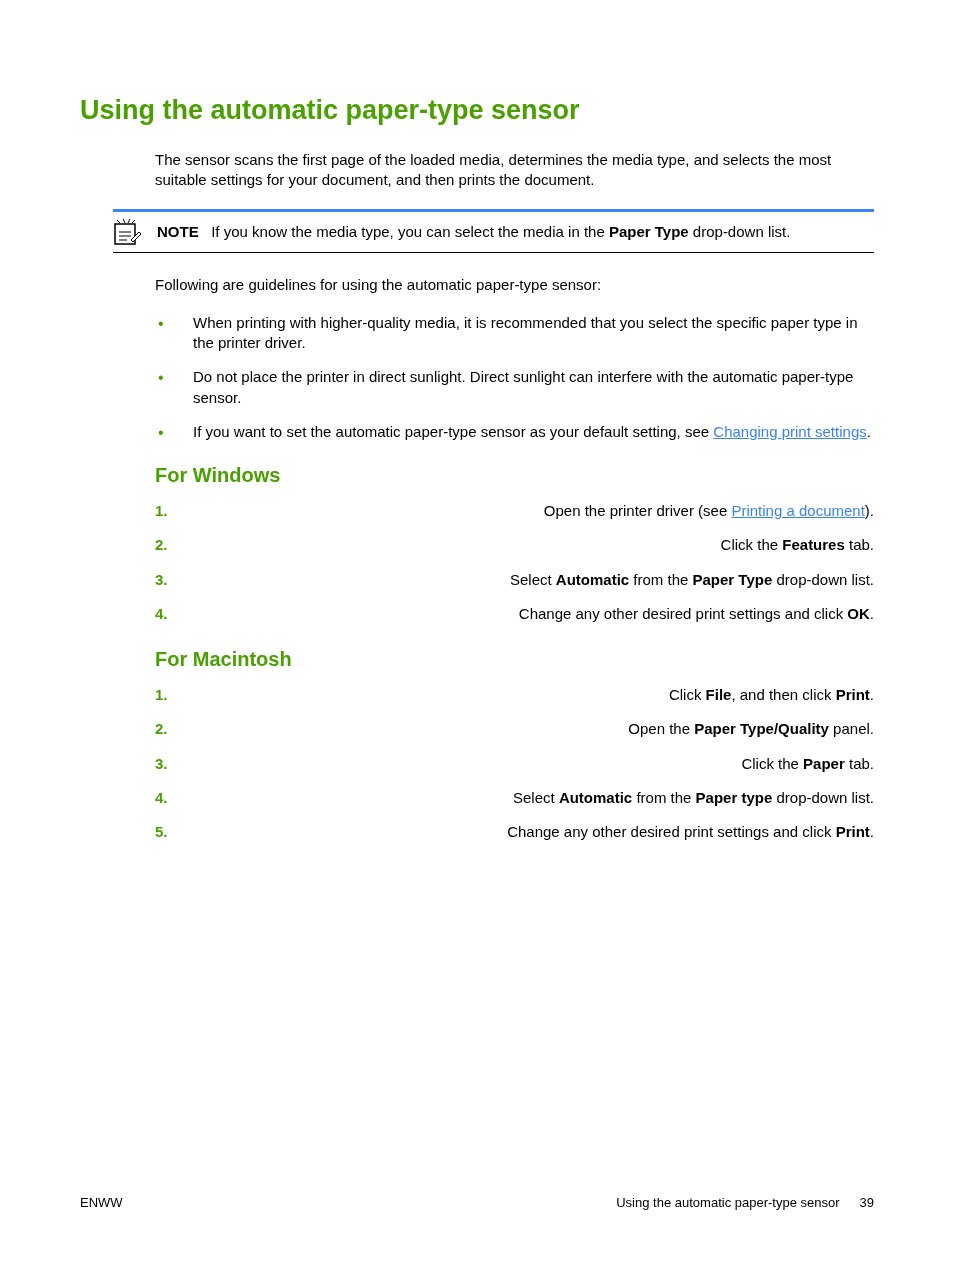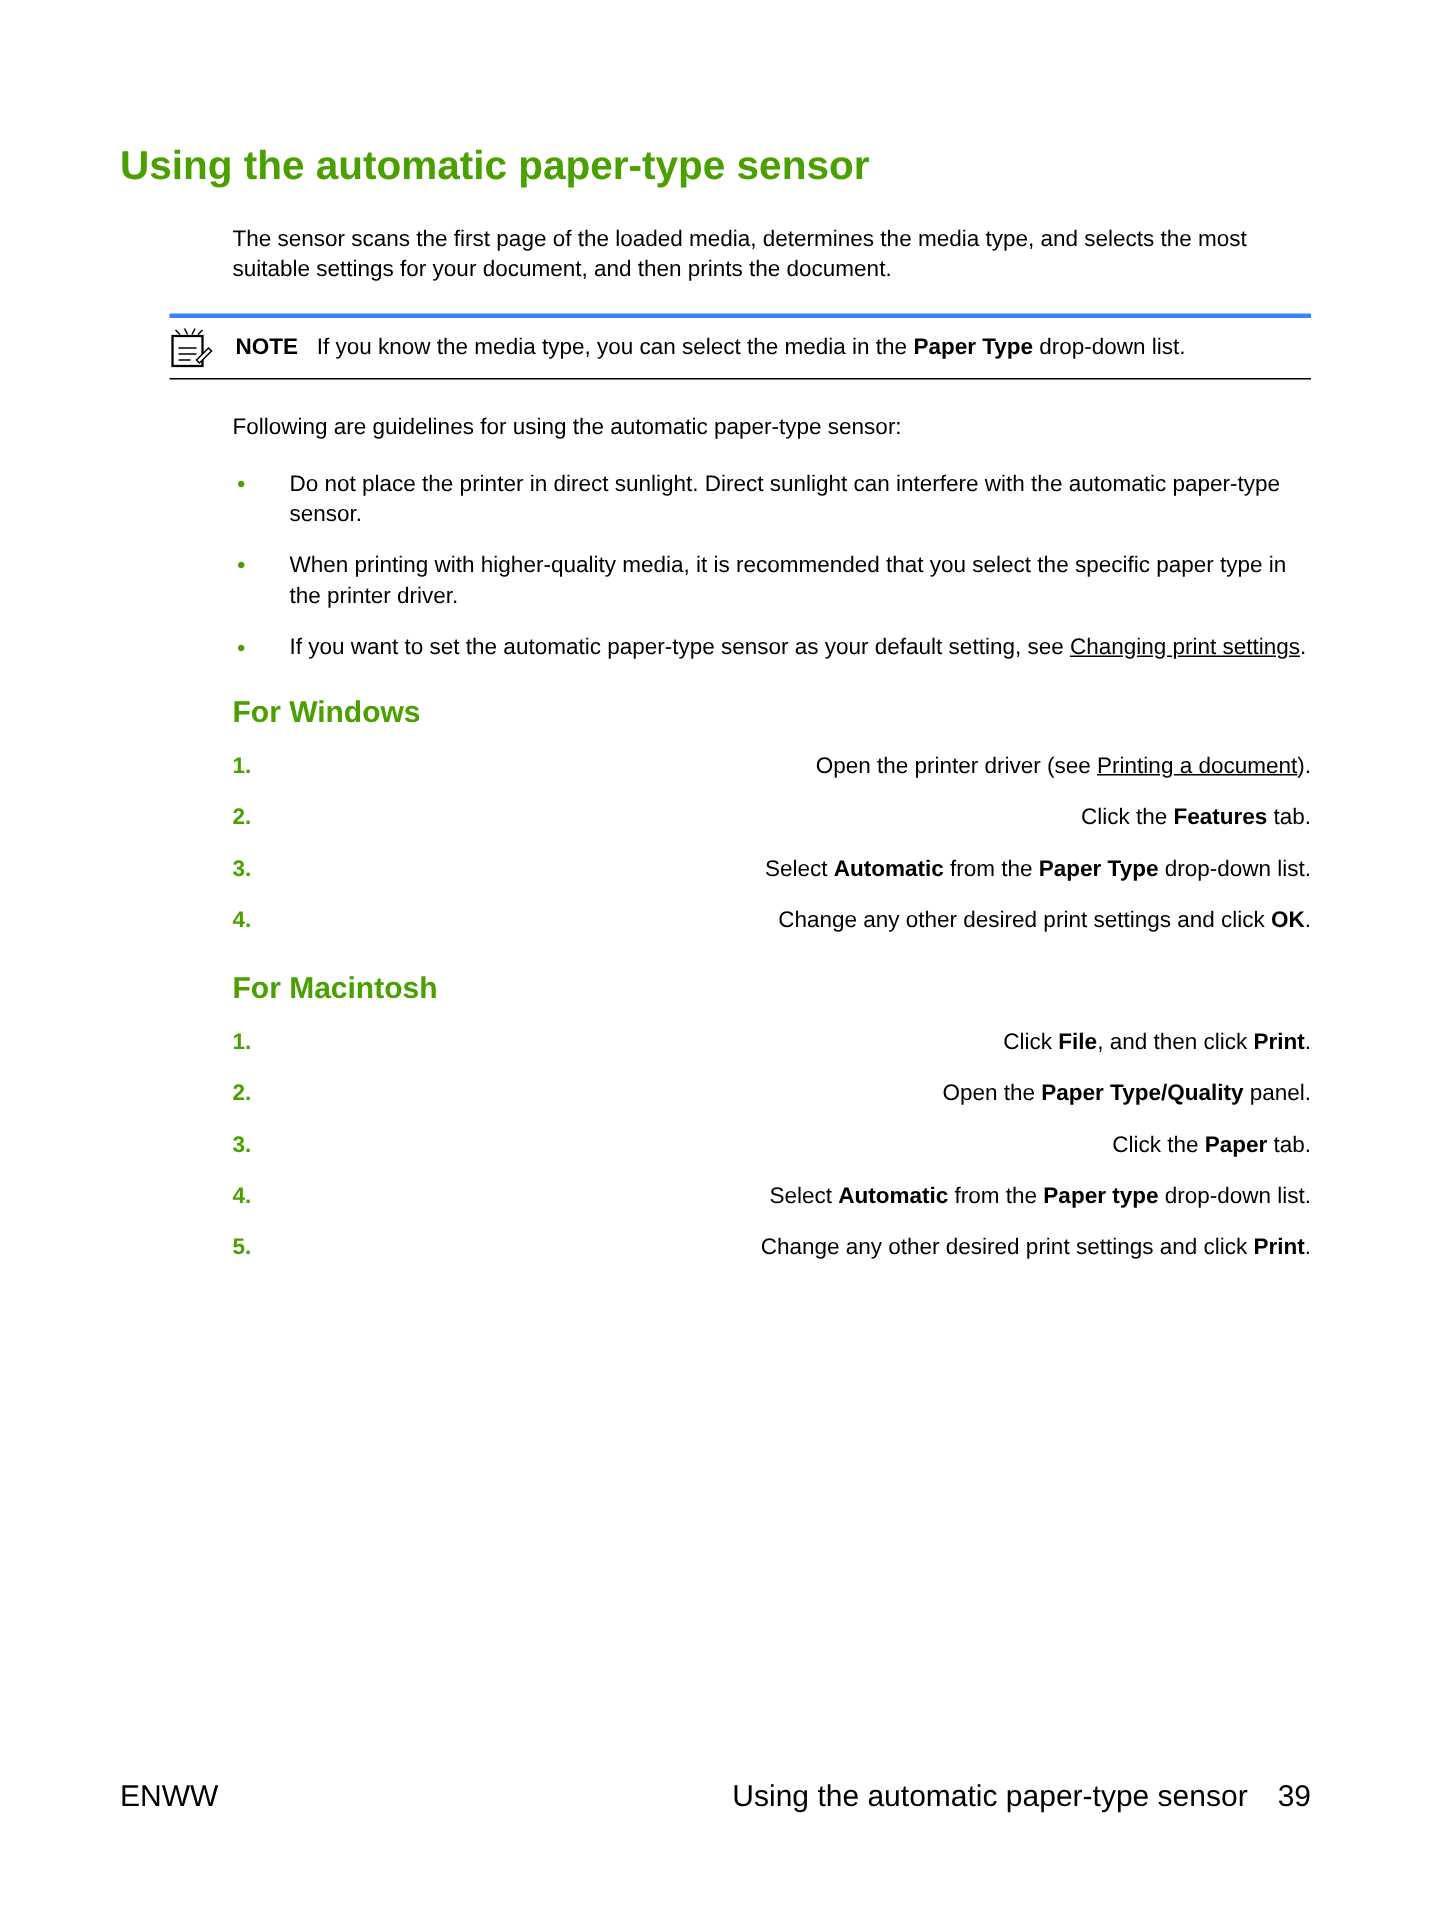--- a/index.html
+++ b/index.html
@@ -68,21 +68,21 @@
   }
   ul.bullets li::before {
     content: "•";
     position: absolute;
     left: 3px;
     top: 0;
     color: #4aa000;
     font-size: 16px;
   }
   .link {
-    color: #000000;
+    color: #3b82f6;
     text-decoration: underline;
     cursor: pointer;
   }
   .subhead {
     color: #4aa000;
     font-weight: bold;
     margin: 0 0 14px 0;
     font-size: 20px;
   }
   ol.steps {
@@ -107,21 +107,21 @@
     color: #4aa000;
     font-weight: bold;
   }
   .footer {
     position: absolute;
     bottom: 60px;
     left: 80px;
     right: 80px;
     display: flex;
     justify-content: space-between;
-    font-size: 20px;
+    font-size: 13px;
   }
   .footer-right {
     display: flex;
     gap: 20px;
   }
 </style>
 </head>
 <body>
 
 <div class="page">
@@ -142,22 +142,22 @@
         </svg>
       </span>
       <div class="note-text">
         <span class="note-label">NOTE</span>&nbsp;&nbsp;&nbsp;<span>If you know the media type, you can select the media in the </span><span class="bold">Paper Type</span><span> drop-down list.</span>
       </div>
     </div>
 
     <p>Following are guidelines for using the automatic paper-type sensor:</p>
 
     <ul class="bullets">
+      <li>When printing with higher-quality media, it is recommended that you select the specific paper type in the printer driver.</li>
       <li>Do not place the printer in direct sunlight. Direct sunlight can interfere with the automatic paper-type sensor.</li>
-      <li>When printing with higher-quality media, it is recommended that you select the specific paper type in the printer driver.</li>
       <li>
         <span>If you want to set the automatic paper-type sensor as your default setting, see </span><span class="link">Changing print settings</span><span>.</span>
       </li>
     </ul>
 
     <div class="subhead">For Windows</div>
     <ol class="steps">
       <li>
         <span>Open the printer driver (see </span><span class="link">Printing a document</span><span>).</span>
       </li>

